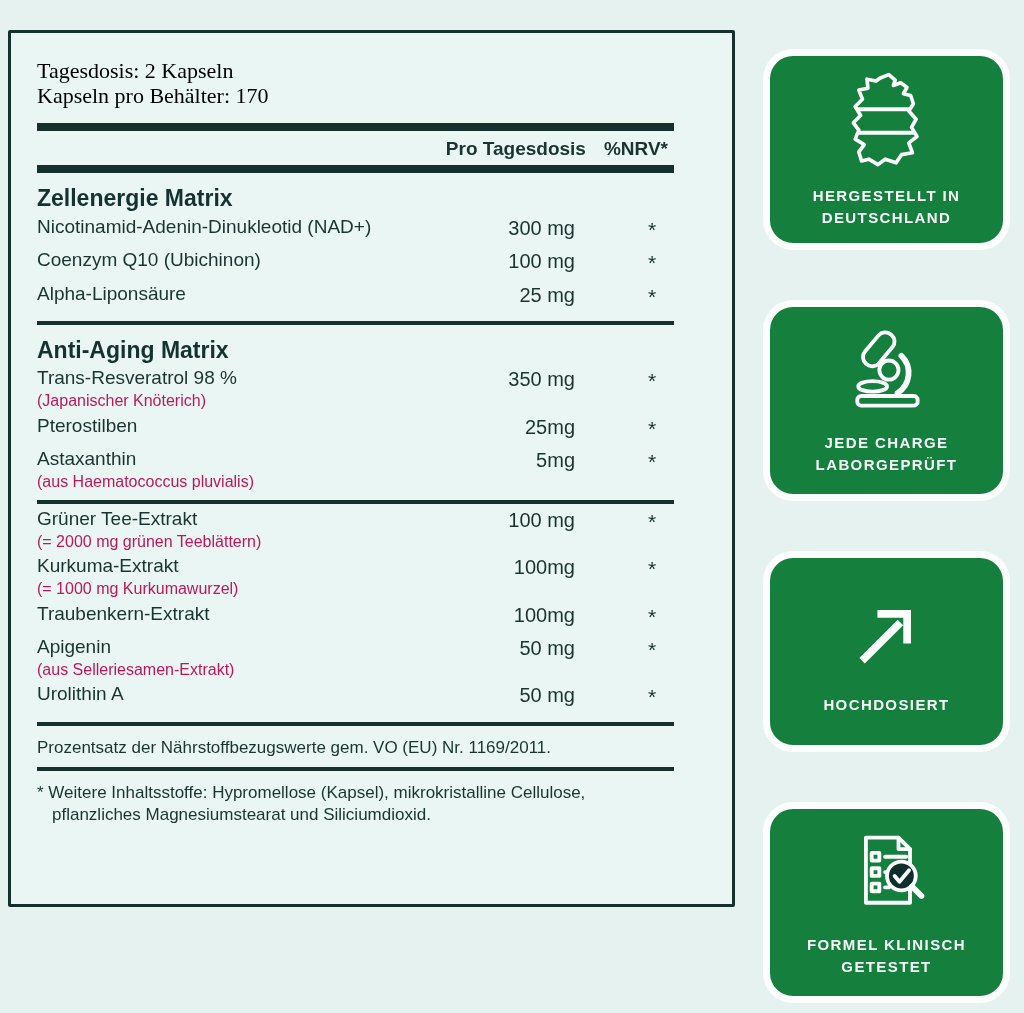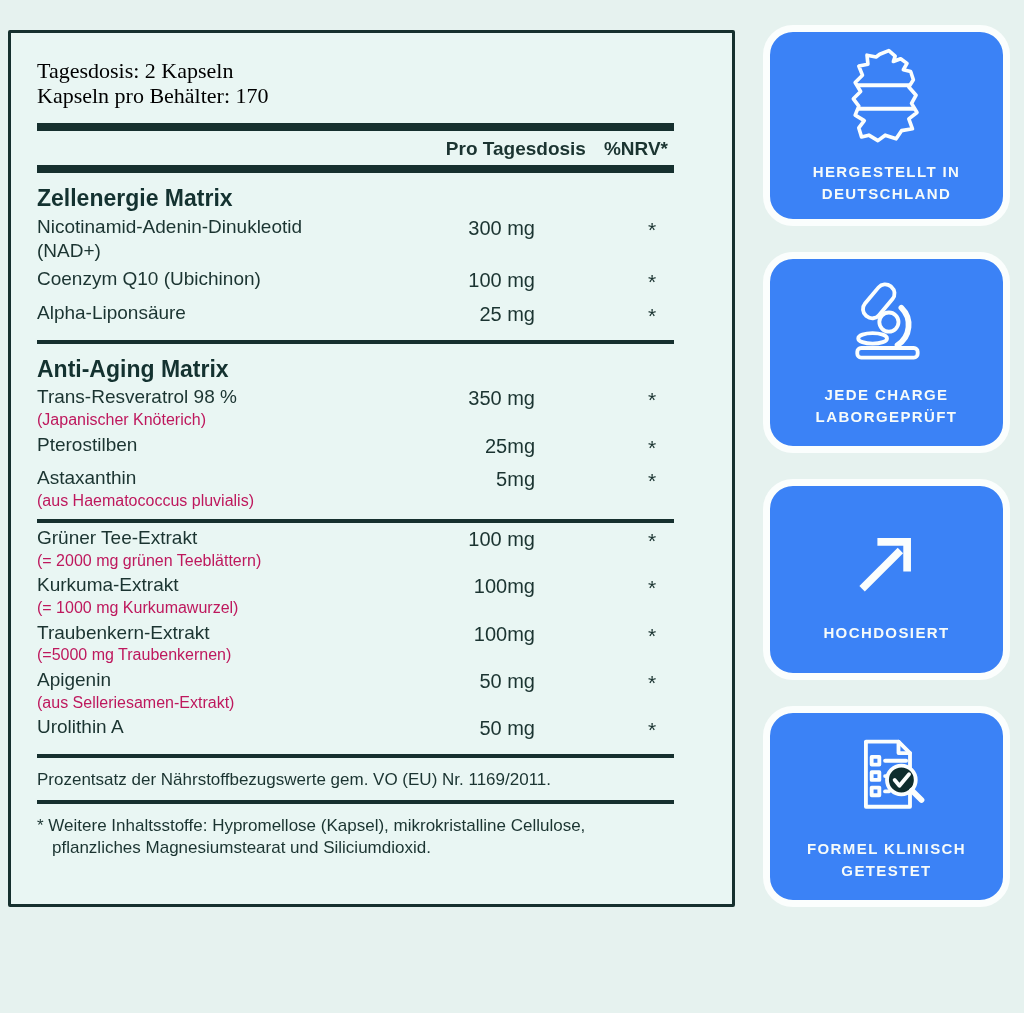--- a/index.html
+++ b/index.html
@@ -35,44 +35,44 @@
   .colhdr{
     display:flex;justify-content:flex-end;align-items:flex-start;
     margin-top:7px;font-weight:700;font-size:19px;
   }
   .colhdr .amount-hdr{margin-right:18px;}
   .colhdr .nrv-hdr{margin-right:6px;}
   .section-title{
     font-size:23px;font-weight:800;color:#143230;
     margin-top:12px;line-height:1.15;
   }
-  .row{display:flex;align-items:flex-start;margin-top:3px;gap:40px;}
+  .row{display:flex;align-items:flex-start;margin-top:3px;}
   .row .name-wrap{flex:1;min-width:0;}
   .row .name{font-size:19px;line-height:1.3;}
   .row .note{font-size:16px;line-height:1.22;color:#be185d;}
   .row .note:empty{display:none;}
   .row .amount{width:140px;text-align:right;font-size:20px;line-height:1.3;white-space:nowrap;}
   .row .nrv{width:44px;margin-left:55px;text-align:center;font-size:21px;line-height:1.45;}
   .footnote1{font-size:17px;line-height:1.25;margin-top:11px;}
   .footnote2{
     font-size:17px;line-height:1.3;margin-top:11px;
     padding-left:15px;text-indent:-15px;
   }
   
   .badges{
     position:absolute;left:763px;top:25px;width:247px;
     display:flex;flex-direction:column;gap:26px;
   }
   .badge{
     height:201px;box-sizing:border-box;
-    background:#3b82f6;
+    background:#15803d;
     border:7px solid #fbfefd;
     border-radius:30px;
     display:flex;flex-direction:column;align-items:center;justify-content:center;
-    gap:14px;padding:10px 8px;
+    gap:14px;padding:10px 8px;margin-top:24px;
   }
   .badge .icon{flex:0 0 auto;display:flex;align-items:center;justify-content:center;}
   .badge-label{
     text-align:center;color:#f6fbfa;font-weight:700;
     font-size:15px;letter-spacing:1.4px;line-height:1.45;
   }
   .badge-label div:empty{display:none;}
   svg{display:block;}
 </style>
 </head>
@@ -151,21 +151,20 @@
     <div class="name-wrap">
       <div class="name">Kurkuma-Extrakt</div>
       <div class="note">(= 1000 mg Kurkumawurzel)</div>
     </div>
     <div class="amount">100mg</div>
     <div class="nrv">*</div>
   </div>
   <div class="row">
     <div class="name-wrap">
       <div class="name">Traubenkern-Extrakt</div>
-      <div class="note">(=5000 mg Traubenkernen)</div>
     </div>
     <div class="amount">100mg</div>
     <div class="nrv">*</div>
   </div>
   <div class="row">
     <div class="name-wrap">
       <div class="name">Apigenin</div>
       <div class="note">(aus Selleriesamen-Extrakt)</div>
     </div>
     <div class="amount">50 mg</div>

